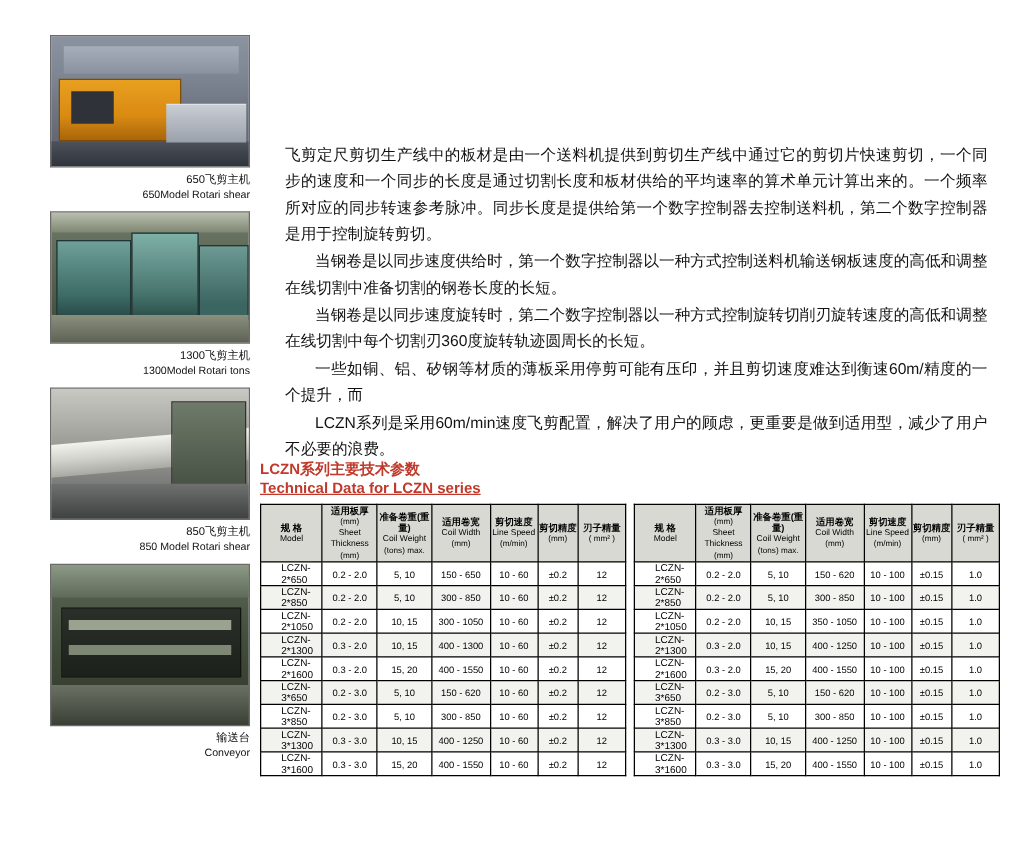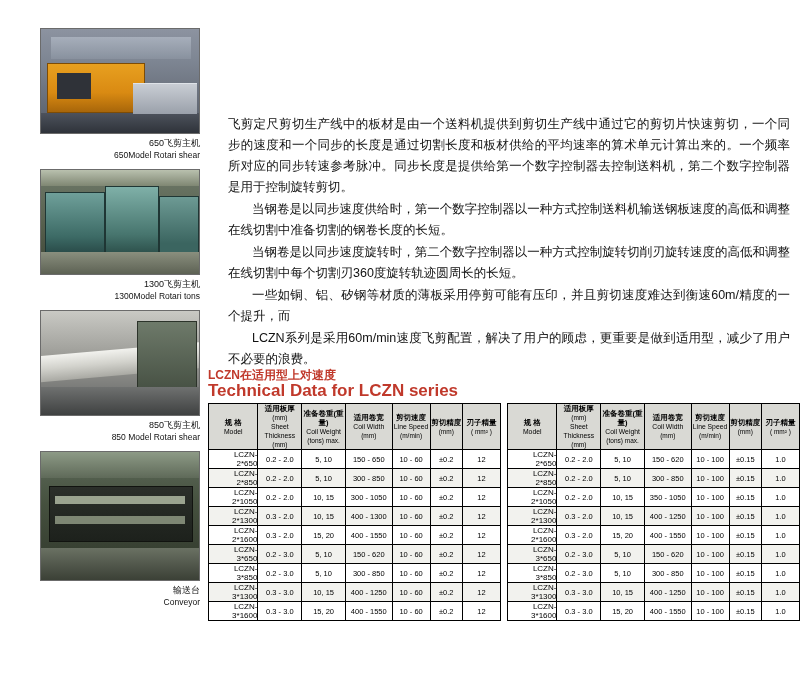--- a/index.html
+++ b/index.html
@@ -181,21 +181,22 @@
     top: 368px;
     width: 592px;
   }
   .tbl-title {
     color: #c0392b;
     font-weight: bold;
     font-size: 12px;
     line-height: 15px;
   }
   .tbl-title .en {
-    font-size: 17px;
+    font-size: 12px;
+    text-decoration: underline;
   }
   .tables {
     display: flex;
     gap: 6px;
     margin-top: 5px;
   }
   table.spec {
     border-collapse: collapse;
     width: 293px;
     table-layout: fixed;
@@ -216,22 +217,22 @@
     font-weight: bold;
   }
   table.spec tbody td {
     height: 18px;
     background: #ffffff;
   }
   table.spec tbody tr:nth-child(even) td {
     background: #f2f2ee;
   }
   table.spec tbody td.model {
-    text-align: right;
-    padding-left: 4px;
+    text-align: left;
+    padding-left: 16px;
     font-size: 8px;
   }
   .th-cn { display: block; font-size: 7.5px; }
   .th-en { display: block; font-size: 6.8px; font-weight: normal; }
   .th-unit { display: block; font-size: 6.5px; font-weight: normal; }
 
   .col-model { width: 17%; }
   .col-thk   { width: 15%; }
   .col-wgt   { width: 15%; }
   .col-wid   { width: 16%; }
@@ -303,21 +304,21 @@
   <div class="body-text">
     <p>飞剪定尺剪切生产线中的板材是由一个送料机提供到剪切生产线中通过它的剪切片快速剪切，一个同步的速度和一个同步的长度是通过切割长度和板材供给的平均速率的算术单元计算出来的。一个频率所对应的同步转速参考脉冲。同步长度是提供给第一个数字控制器去控制送料机，第二个数字控制器是用于控制旋转剪切。</p>
     <p class="indent">当钢卷是以同步速度供给时，第一个数字控制器以一种方式控制送料机输送钢板速度的高低和调整在线切割中准备切割的钢卷长度的长短。</p>
     <p class="indent">当钢卷是以同步速度旋转时，第二个数字控制器以一种方式控制旋转切削刃旋转速度的高低和调整在线切割中每个切割刃360度旋转轨迹圆周长的长短。</p>
     <p class="indent">一些如铜、铝、矽钢等材质的薄板采用停剪可能有压印，并且剪切速度难达到衡速60m/精度的一个提升，而</p>
     <p class="indent">LCZN系列是采用60m/min速度飞剪配置，解决了用户的顾虑，更重要是做到适用型，减少了用户不必要的浪费。</p>
   </div>
 
   <div class="table-section">
     <div class="tbl-title">
-      <div>LCZN在适用型上对速度</div>
+      <div>LCZN系列主要技术参数</div>
       <div class="en">Technical Data for LCZN series</div>
     </div>
 
     <div class="tables">
 
       <table class="spec">
         <thead>
           <tr>
             <th class="col-model">
               <span class="th-cn">规  格</span>

